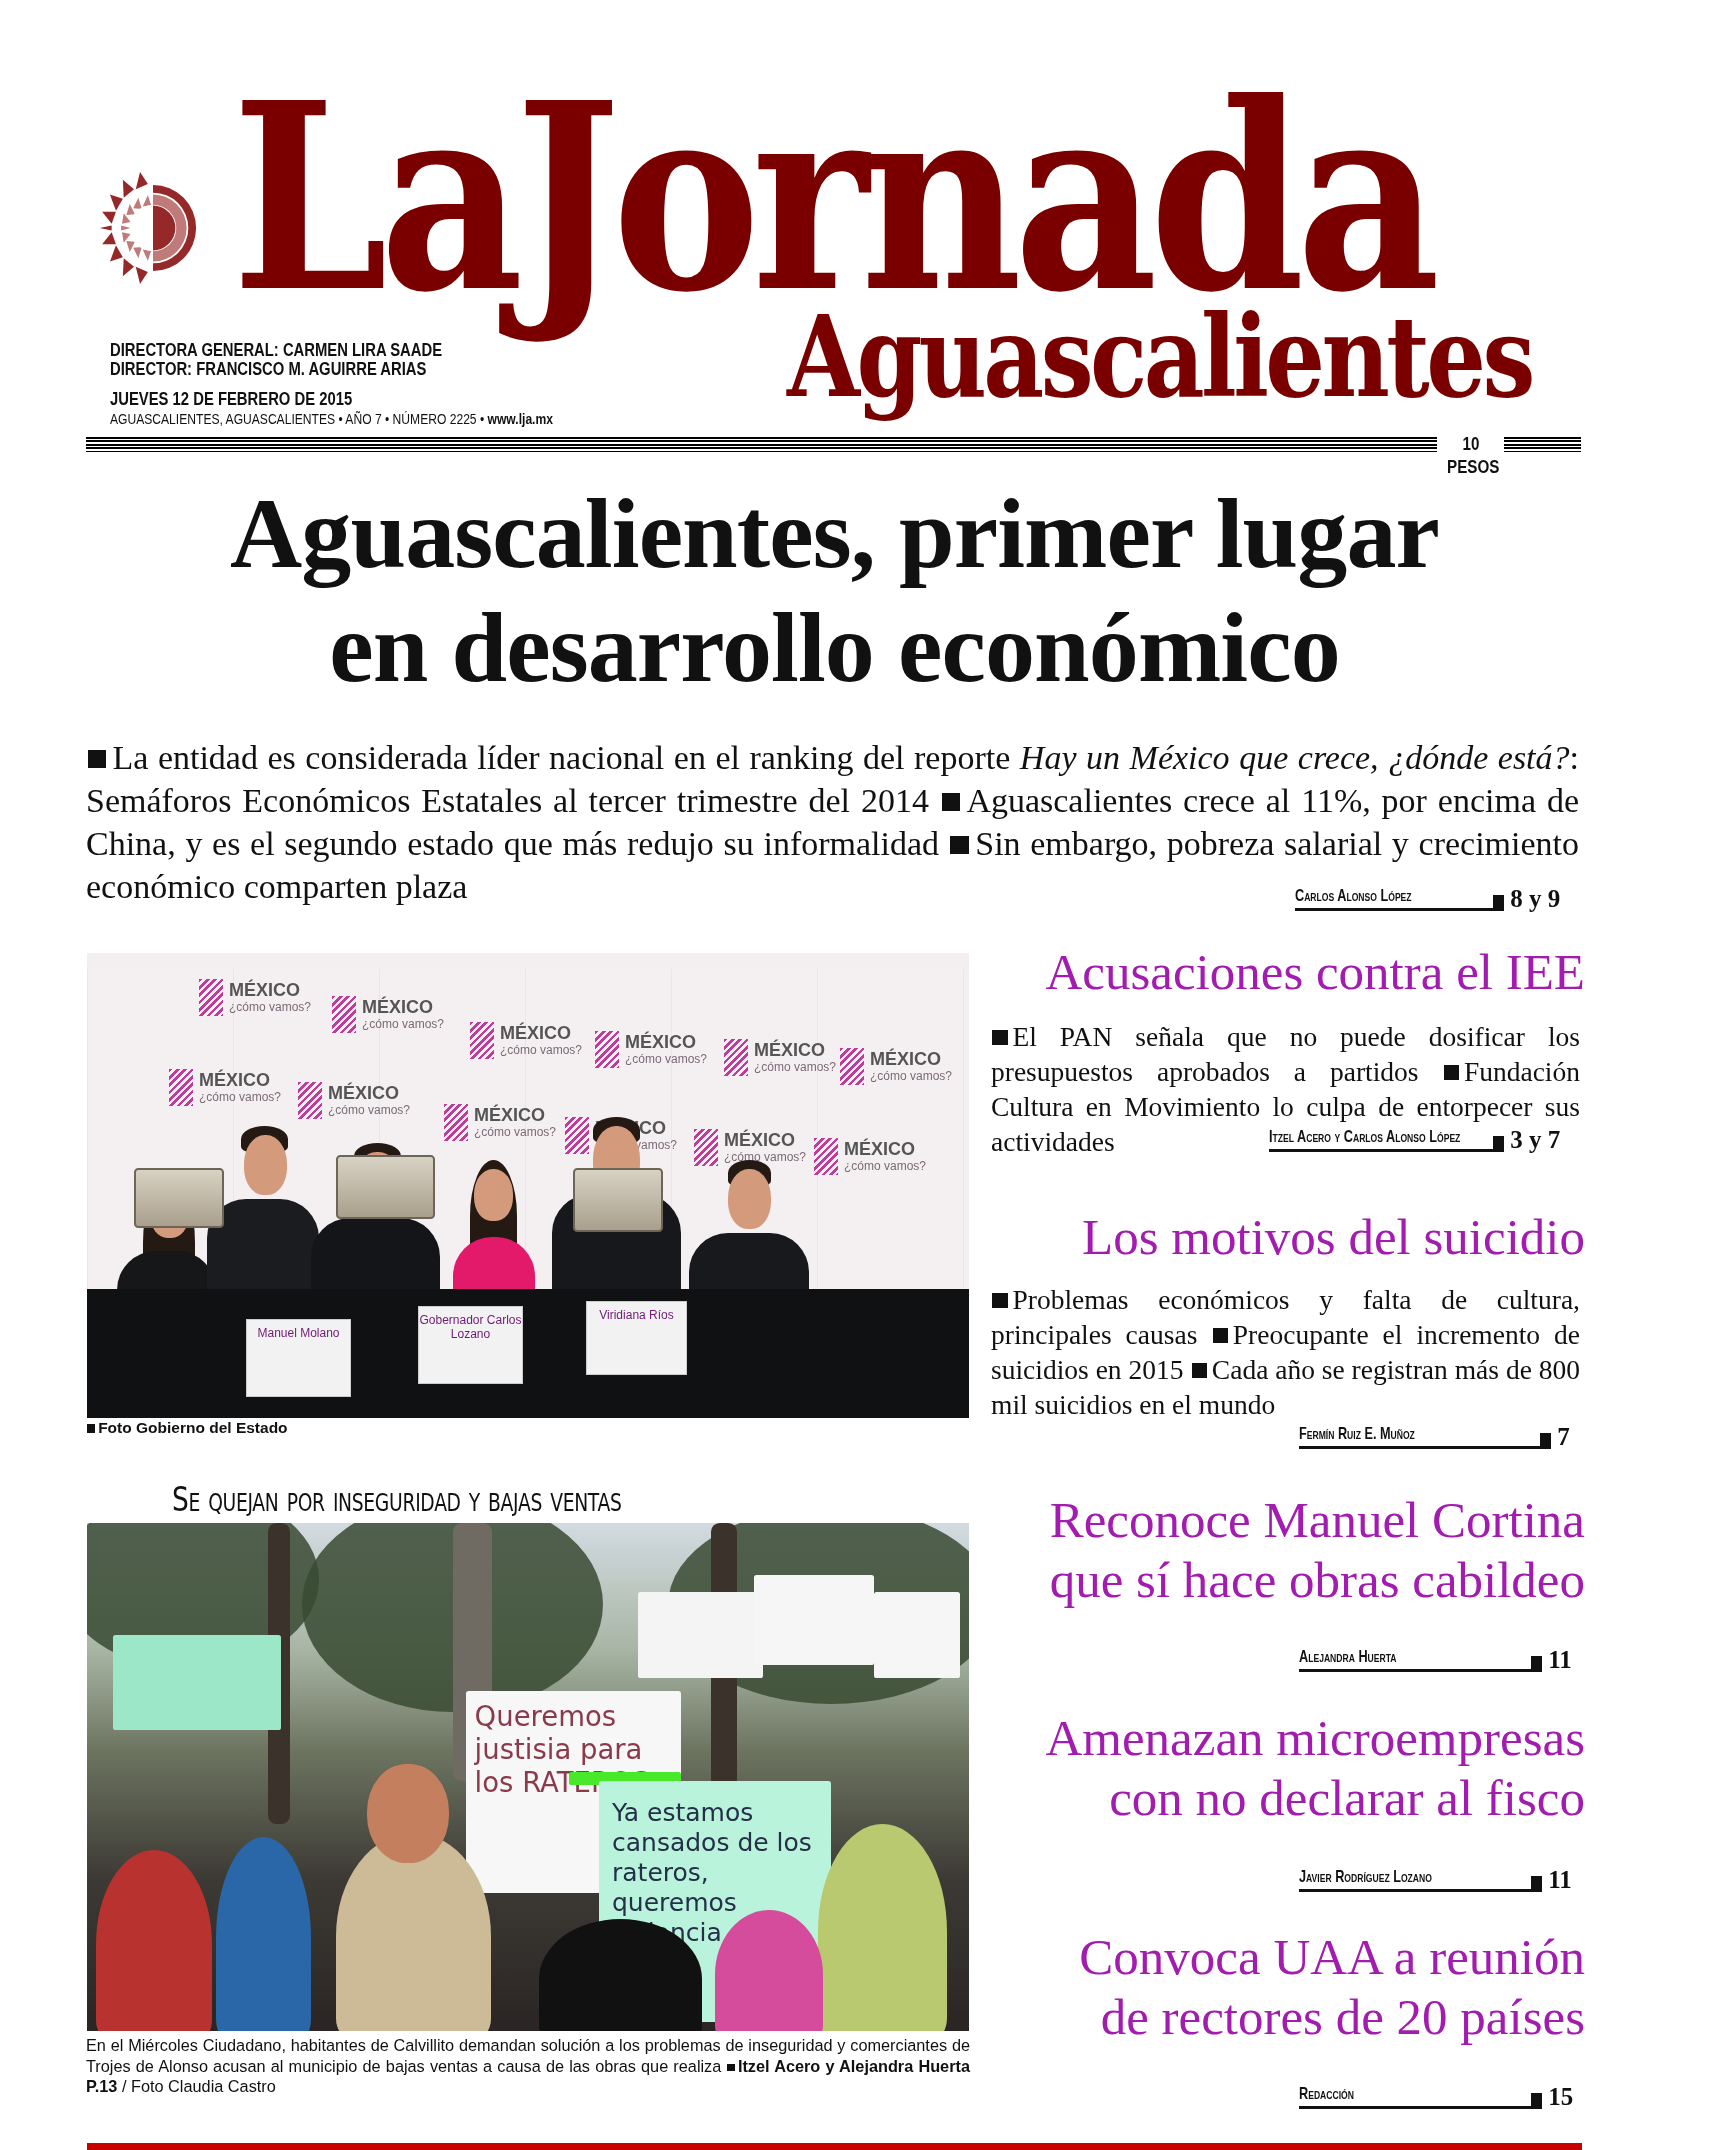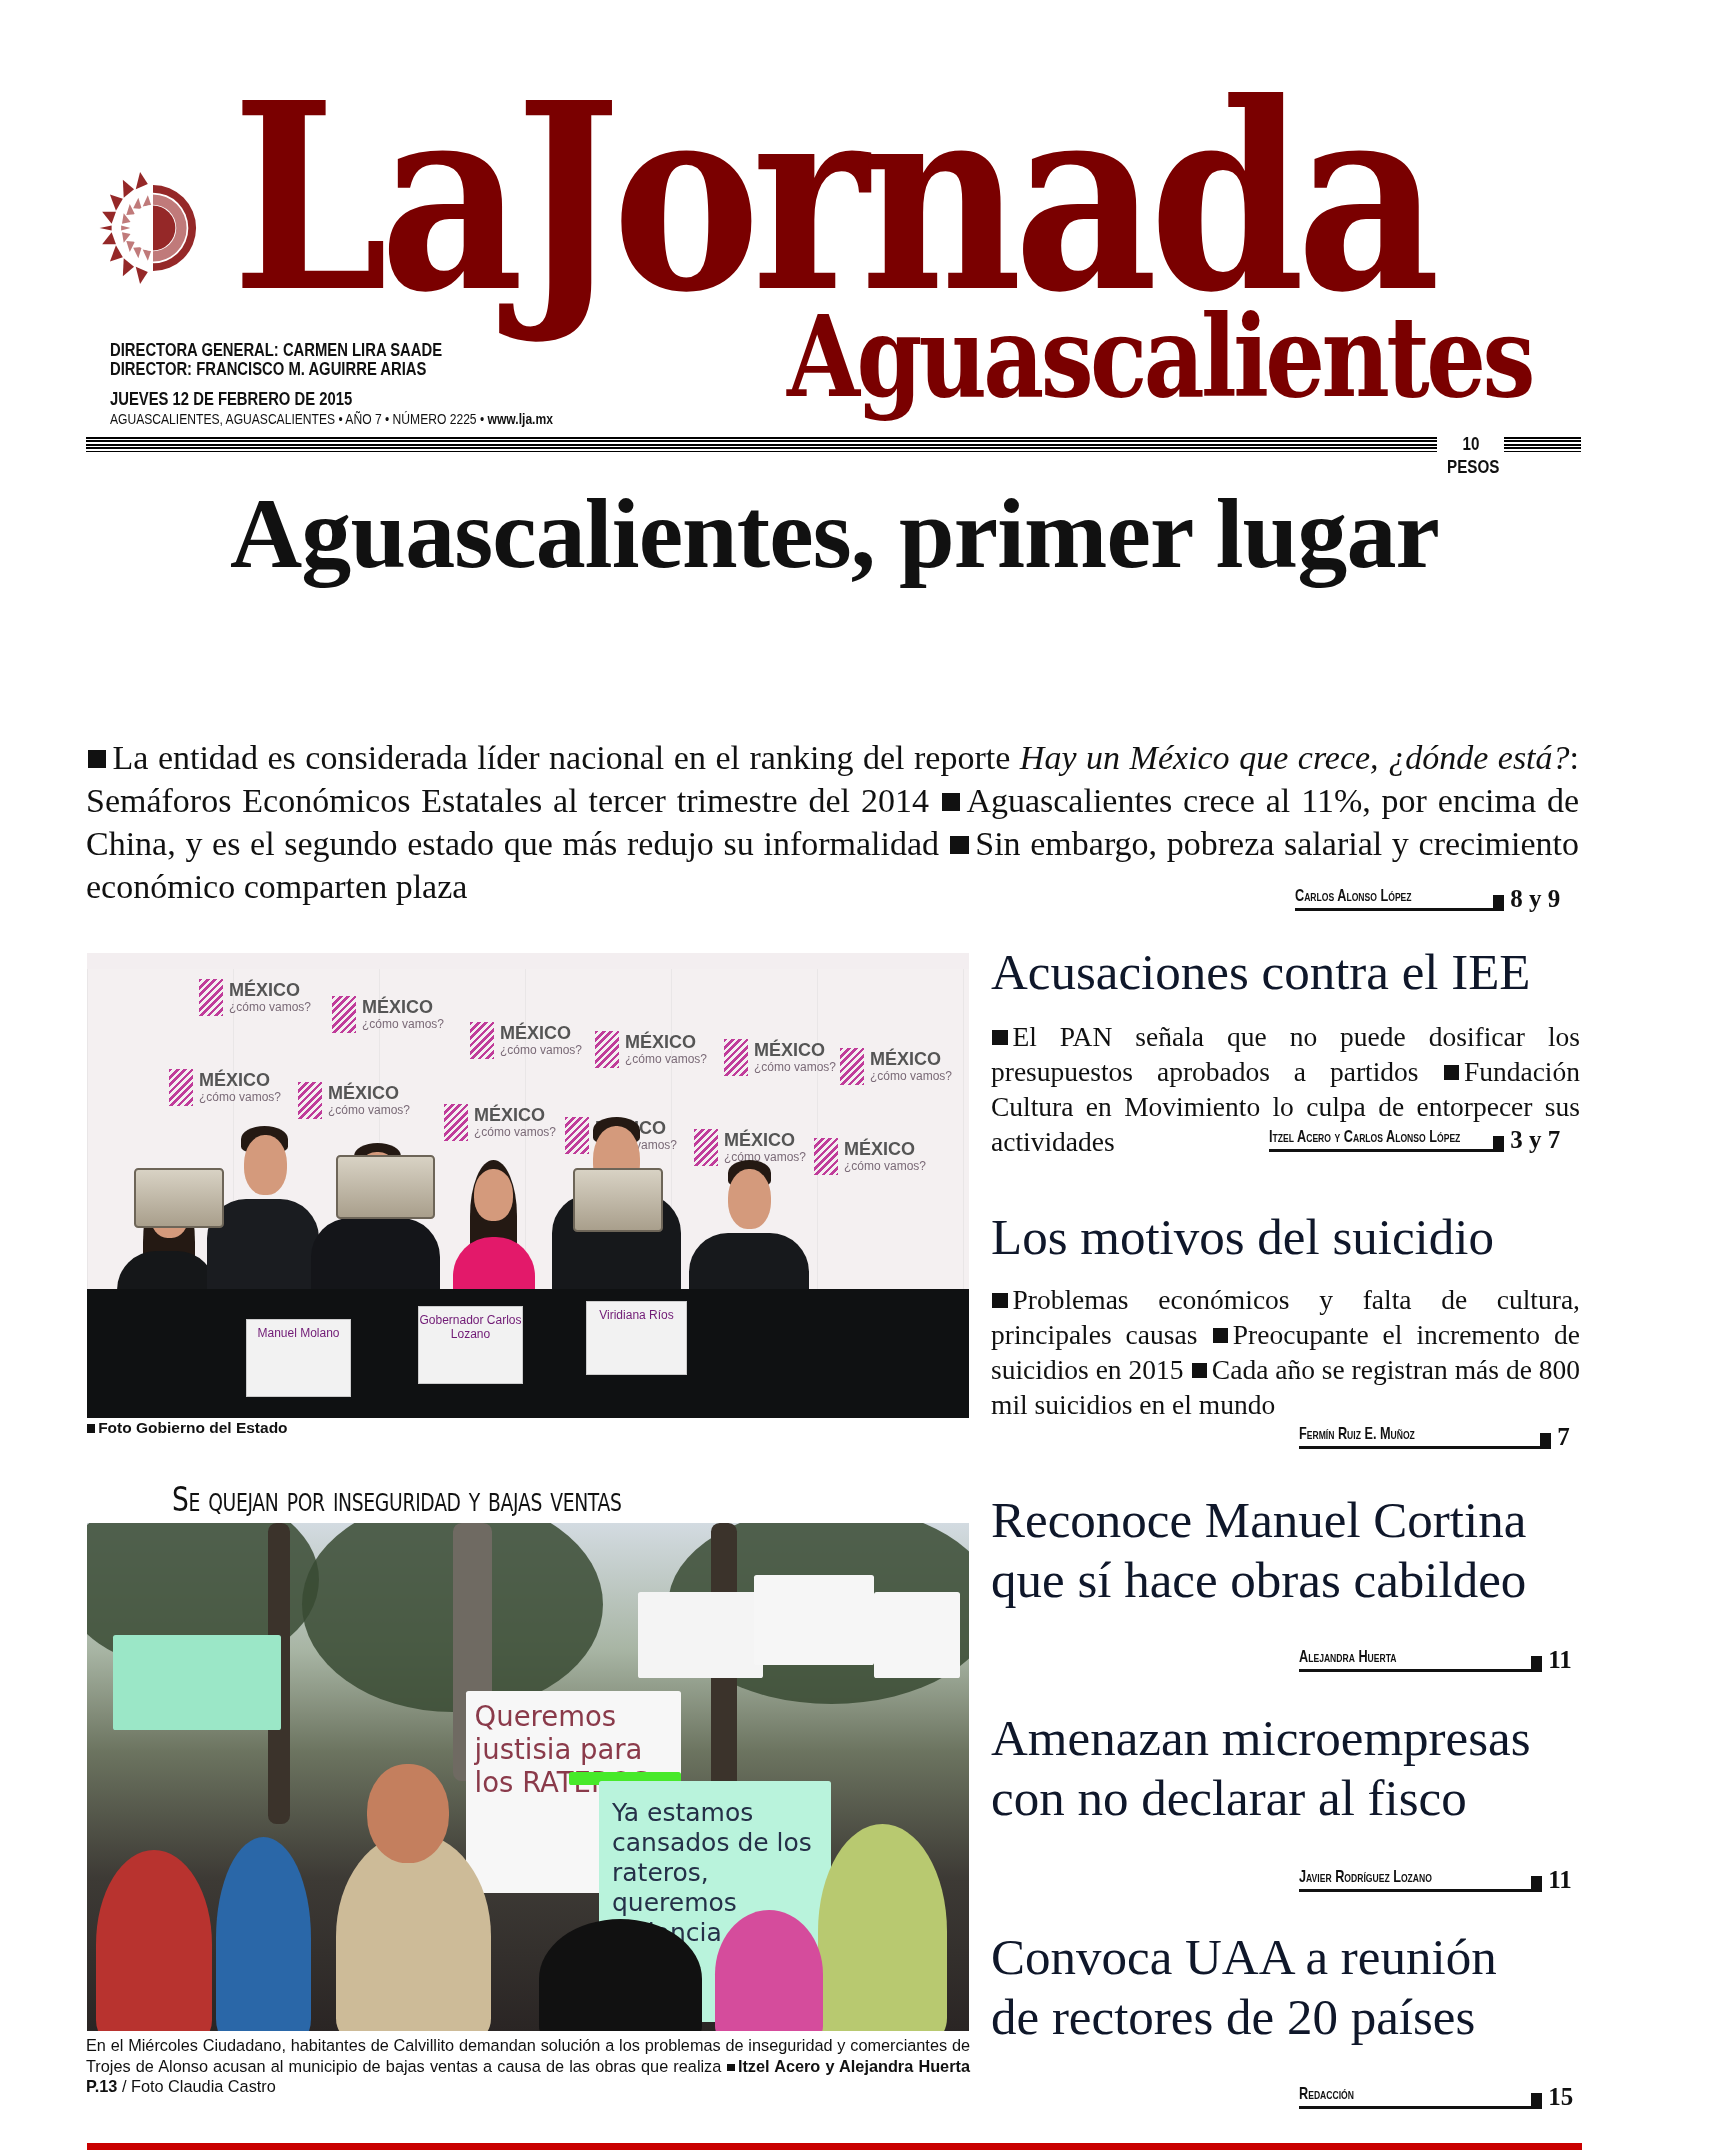--- a/index.html
+++ b/index.html
@@ -61,21 +61,21 @@
   .tree { position:absolute; background:#3b332b; border-radius:8.6px; }
   .foliage { position:absolute; border-radius:50%; background:rgba(56,74,50,0.85); }
   .sign { position:absolute; font-family:"DejaVu Sans", sans-serif; color:#2a2a44; border-radius:2.6px; line-height:1.2; padding:8.6px; box-sizing:border-box; }
   .crowd { position:absolute; border-radius:50% 50% 10% 10%; }
 
   .caption2 { left:86px; top:2035px; width:884px; font-family:"Liberation Sans", sans-serif; font-size:16.3px; line-height:20.6px; text-align:justify; transform-origin:left top; }
   .caption2 b { font-weight:bold; }
   .caption2 .sq { width:7.7px; height:7.7px; }
 
   
-  .story-title { position:absolute; left:991px; width:594px; font-family:"Liberation Serif", serif; font-size:51px; line-height:60px; color:#0f172a; }
+  .story-title { position:absolute; left:991px; width:594px; font-family:"Liberation Serif", serif; font-size:51px; line-height:60px; color:#a21caf;text-align:right; }
   .story-deck { position:absolute; left:991px; width:589px; font-size:27.5px; line-height:35px; text-align:justify; }
 
   
   .banner { left:87px; top:2143px; width:1495px; height:46px; background:#c90000; color:#fff; text-align:center; font-family:"Liberation Serif", serif; font-weight:bold; font-size:31px; line-height:46px; font-variant:small-caps; letter-spacing:0.9px; white-space:nowrap; }
   .banner i { font-style:italic; font-weight:normal; font-variant:small-caps; font-size:35px; }
 </style>
 </head>
 <body>
 
 <svg class="abs logo" viewBox="0 0 260 260">
@@ -115,20 +115,21 @@
 <div class="abs meta m2">DIRECTOR: FRANCISCO M. AGUIRRE ARIAS</div>
 <div class="abs meta m3">JUEVES 12 DE FEBRERO DE 2015</div>
 <div class="abs meta m4"><span>AGUASCALIENTES, AGUASCALIENTES • AÑO 7 • NÚMERO 2225 •</span> <b>www.lja.mx</b></div>
 
 <div class="abs stripes stripe-left"></div>
 <div class="abs price">10 PESOS</div>
 <div class="abs stripes stripe-right"></div>
 
 <div class="abs headline">
   <div>Aguascalientes, primer lugar</div>
+  <div>en desarrollo económico</div>
 </div>
 
 <div class="abs deck"><span class="sq"></span><span>La entidad es considerada líder nacional en el ranking del reporte</span> <i>Hay un México que crece, ¿dónde está?</i><span>: Semáforos Económicos Estatales al tercer trimestre del 2014</span> <span class="sq"></span><span>Aguascalientes crece al 11%, por encima de China, y es el segundo estado que más redujo su informalidad</span> <span class="sq"></span><span>Sin embargo, pobreza salarial y crecimiento económico comparten plaza</span></div>
 
 <div class="byline" style="left:1295px; top:886px;">
   <div class="name" style="width:198px;"><span>Carlos Alonso López</span></div>
   <div class="mark"></div>
   <div class="page">8 y 9</div>
 </div>
 

